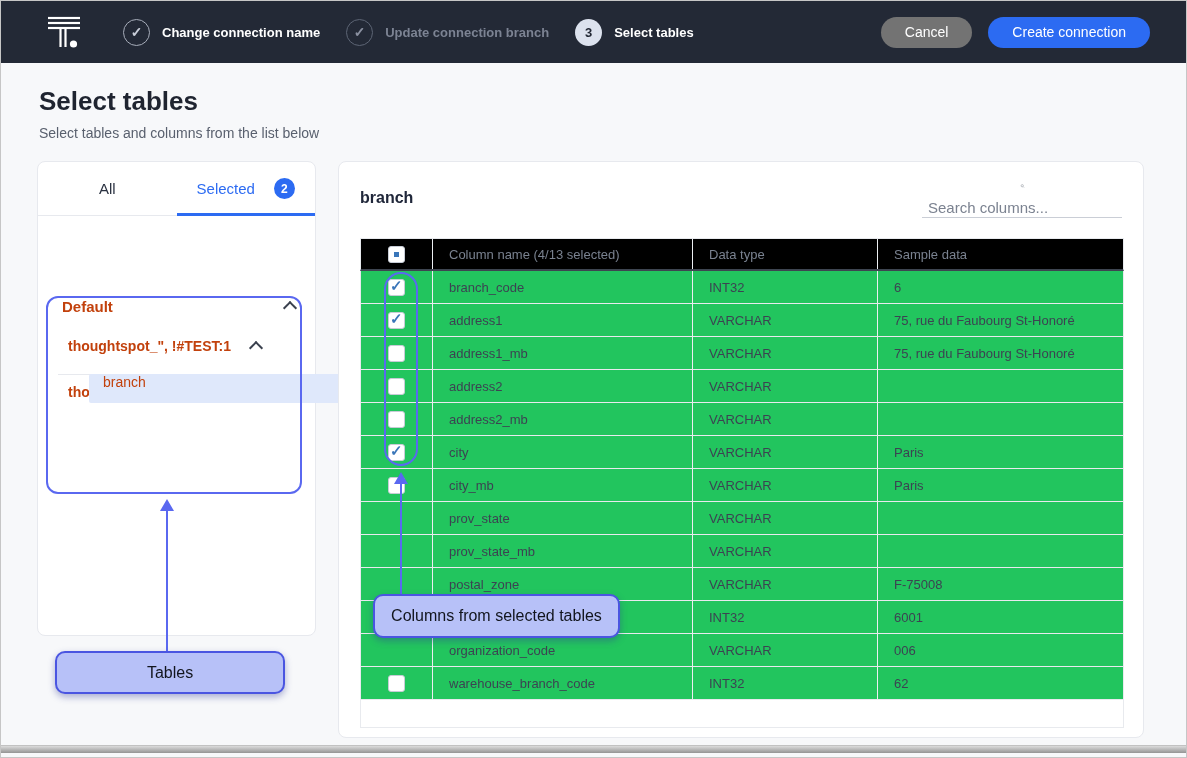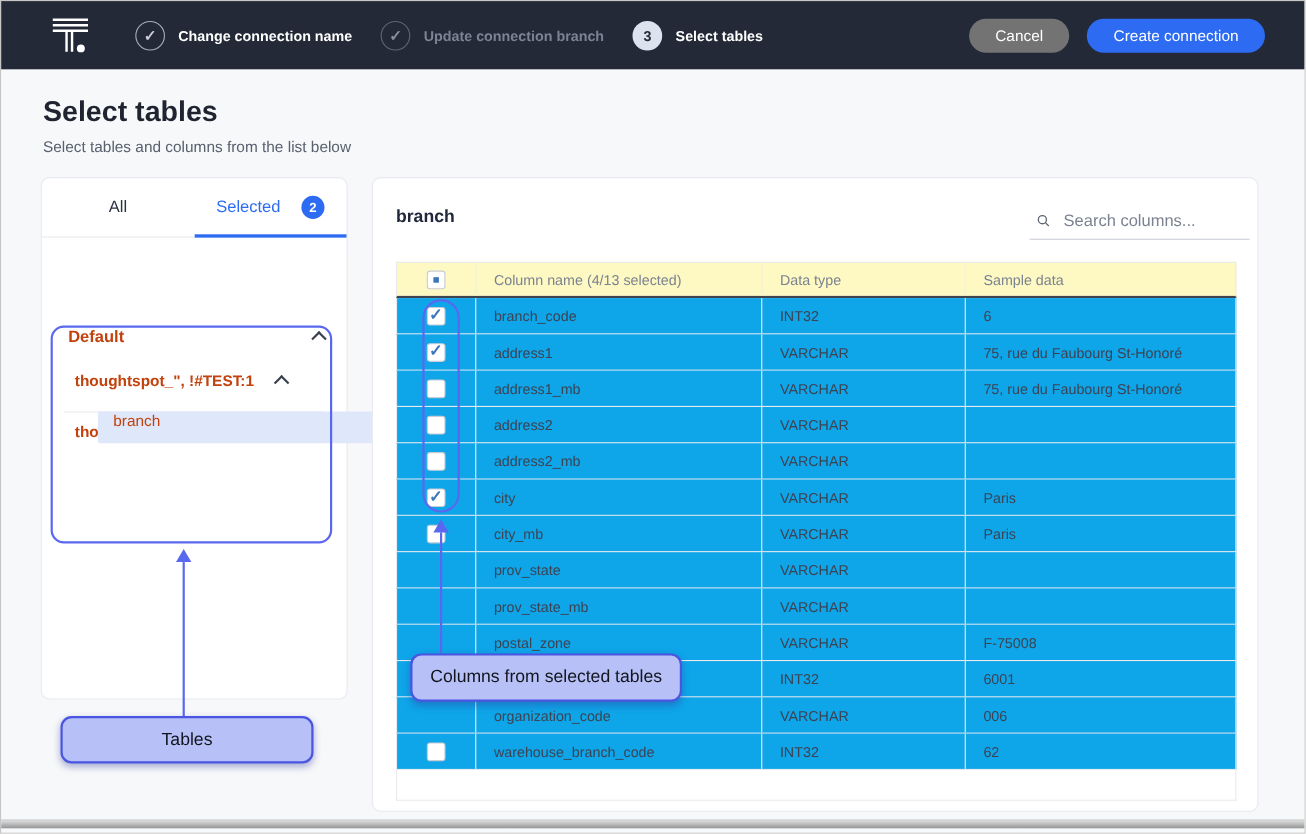--- a/index.html
+++ b/index.html
@@ -39,40 +39,40 @@
   .tab.active{color:var(--accent);gap:19px;}
   .tab.active::after{content:"";position:absolute;left:0;right:0;bottom:-1px;height:3px;background:var(--accent);}
   .badge{width:21px;height:21px;border-radius:50%;background:var(--accent);color:#fff;font-size:12px;
          font-weight:700;display:flex;align-items:center;justify-content:center;}
   
   .search{position:absolute;left:20px;right:20px;top:73px;height:34px;border-bottom:1px solid #caced6;
           display:flex;align-items:center;gap:10px;padding:0 6px;box-sizing:border-box;}
   .search input{border:none;outline:none;font-size:15px;color:#2a3140;width:100%;background:transparent;
                 font-family:inherit;}
   .search input::placeholder{color:#7b8290;}
-  .search.cols{left:auto;right:7px;top:22px;width:200px;}
+  .search.cols{left:auto;right:21px;top:22px;width:200px;flex-direction:column;}
   
   .tree{position:absolute;left:20px;right:20px;top:136px;}
   .tree-item{height:30px;display:flex;align-items:flex-start;font-size:14px;color:#c2410c;cursor:pointer;}
   .tree-item.group{font-weight:700;font-size:15px;padding-left:4px;margin-bottom:10px;}
   .tree-item.schema{font-weight:700;padding-left:10px;margin-bottom:2px;}
   .tree-item.schema .chev{margin-right:34px;}
   .tree-item.table{margin-left:10px;margin-right:30px;padding-left:14px;margin-bottom:4px;height:29px;}
   .tree-item.selected{background:#dfe8fb;border-radius:2px;}
   .chev{margin-left:auto;width:8px;height:8px;border:solid #3a414e;border-width:2px 2px 0 0;
         transform:rotate(-45deg);margin-top:5px;flex:none;}
   .tree-divider{height:1px;background:#e7e9ee;margin:6px 0 9px 0;}
   
   .tbl-title{position:absolute;left:21px;top:27px;font-size:16px;font-weight:700;color:#20273a;}
   .table{position:absolute;left:21px;top:76px;width:764px;}
   .thead{display:flex;height:33px;border:1px solid #e8eaee;border-bottom:2px solid #3e4551;
-         box-sizing:border-box;color:#7a8290;font-size:13px;align-items:center;background:#fef9c3;}
+         box-sizing:border-box;color:#7a8290;font-size:13px;align-items:center;background:#000000;}
   .trow{display:flex;height:33px;border-left:1px solid #e8eaee;border-right:1px solid #e8eaee;
         border-bottom:1px solid #e8eaee;box-sizing:border-box;font-size:13px;color:#3c4352;
-        align-items:center;background:#0ea5e9;}
+        align-items:center;background:#22c55e;}
   .cell{height:100%;display:flex;align-items:center;box-sizing:border-box;overflow:hidden;white-space:nowrap;}
   .c-check{width:72px;justify-content:center;border-right:1px solid #eceef2;}
   .c-name{width:260px;padding-left:16px;border-right:1px solid #eceef2;}
   .c-type{width:185px;padding-left:16px;border-right:1px solid #eceef2;}
   .c-sample{flex:1;padding-left:16px;}
   .tfoot{height:28px;border:1px solid #e8eaee;border-top:none;box-sizing:border-box;background:#fff;}
   
   .cb{width:17px;height:17px;border:1px solid #c7ccd6;border-radius:3px;background:#fff;
       position:relative;display:inline-block;box-sizing:border-box;flex:none;cursor:pointer;}
   .cb.checked::after{content:"\2713";position:absolute;left:1px;top:-3px;font-size:15px;

